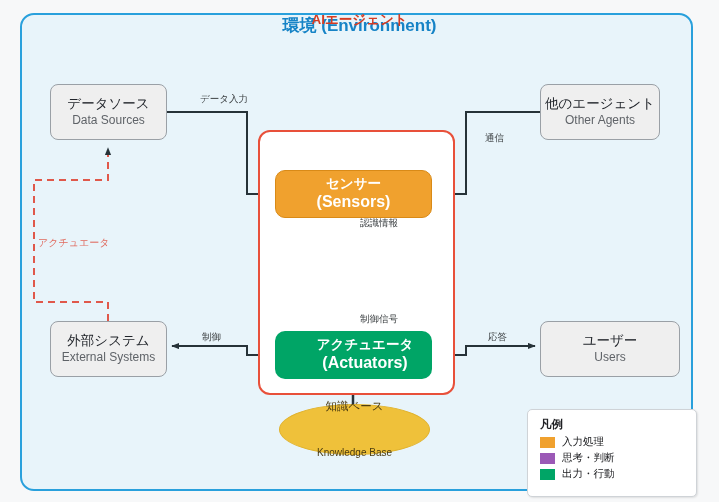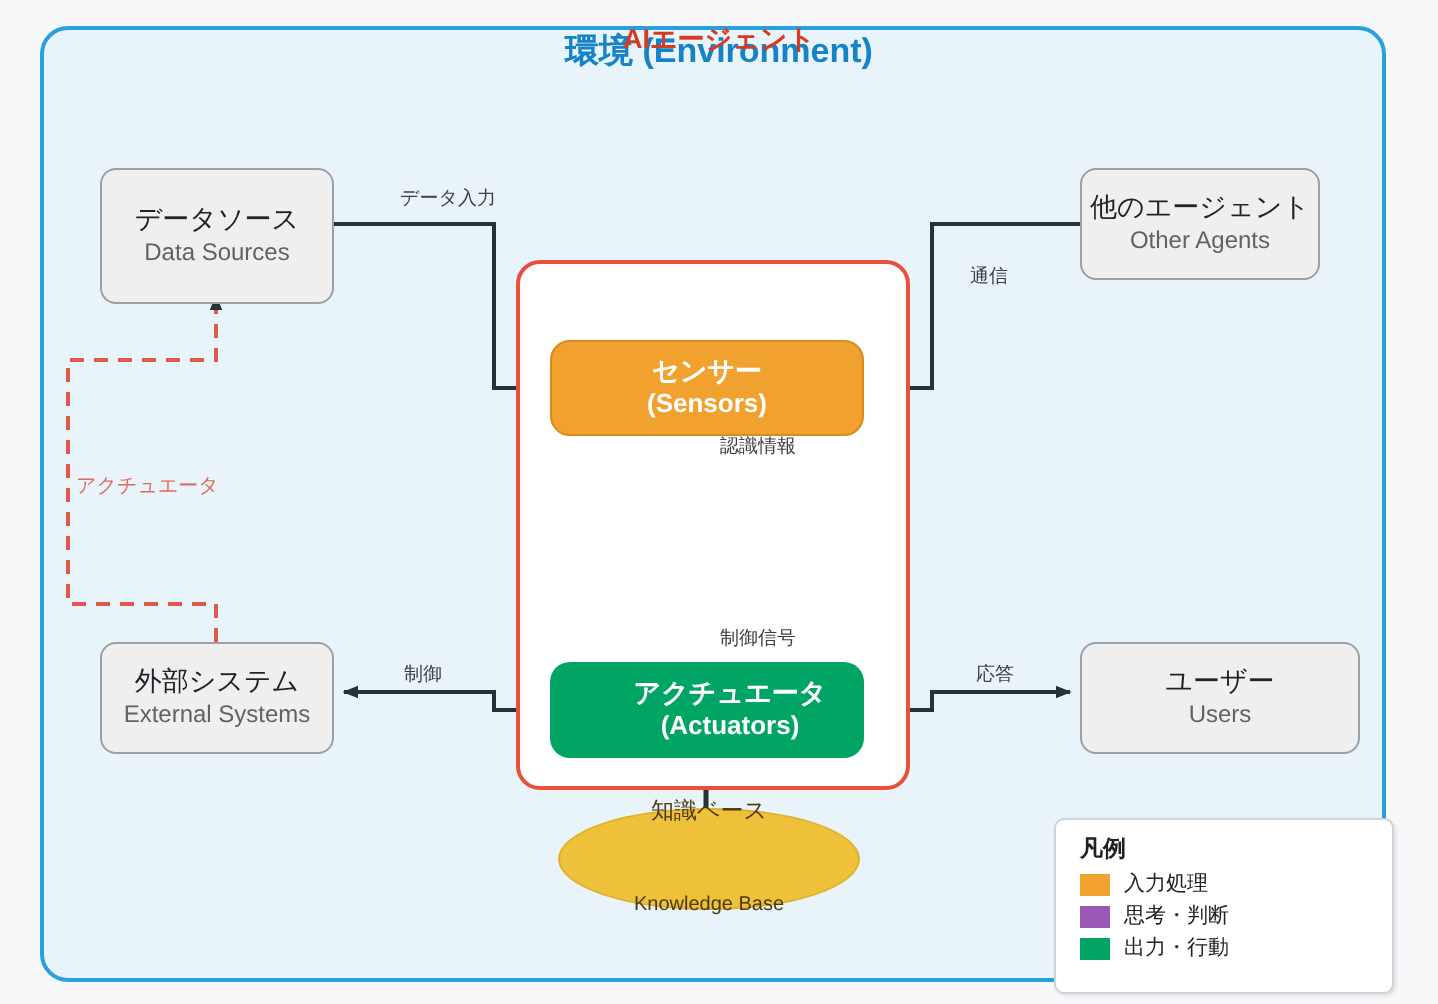--- a/index.html
+++ b/index.html
@@ -80,31 +80,31 @@
   .graybox .en {
     color: #5f6368;
     font-size: 12px;
   }
   
   .colorbox {
     border-radius: 10px;
     color: #ffffff;
   }
   .colorbox .jp { font-size: 13.5px; font-weight: bold; }
-  .colorbox .en { font-size: 13px; font-weight: bold; }
+  .colorbox .en { font-size: 16px; font-weight: bold; }
   .colorbox .sub { font-size: 10.5px; font-weight: bold; margin-top: 3px; line-height: 1.28; }
 
   #box-sensors   { left: 275px; top: 170px; width: 157px; height: 48px;
                    background: #F0A12E; border: 1px solid #D98A17; }
   #box-decision  { left: 275px; top: 236px; width: 157px; height: 73px;
                    background: #9B59B6; border: 1px solid #8144A0; }
   #box-actuators { left: 275px; top: 331px; width: 157px; height: 48px;
                    background: #00A566; border: 1px solid #00land; border-color: #008f58; padding-left: 23px; }
 
-  #box-datasources   { left: 50px;  top: 84px;  width: 117px; height: 68px; }
+  #box-datasources   { left: 50px;  top: 84px;  width: 117px; height: 56px; }
   #box-otheragents   { left: 540px; top: 84px;  width: 120px; height: 56px; }
   #box-external      { left: 50px;  top: 321px; width: 117px; height: 56px; }
   #box-users         { left: 540px; top: 321px; width: 140px; height: 56px; }
 
   
   #box-knowledge {
     left: 279px; top: 404px;
     width: 151px; height: 51px;
     background: #EFC13A;
     border-radius: 50%;

